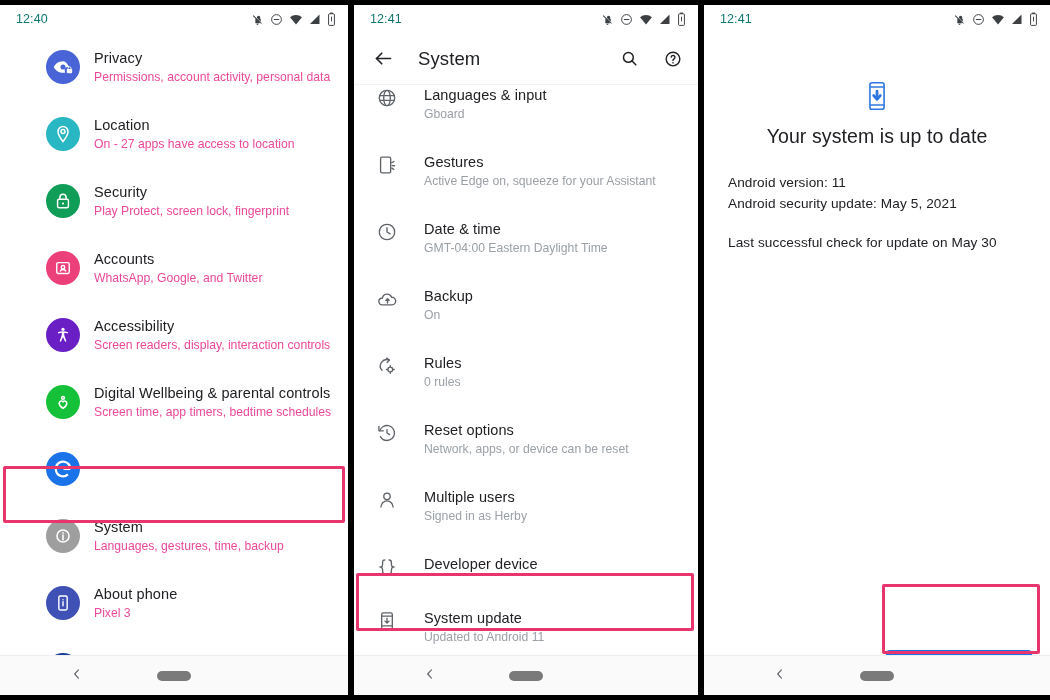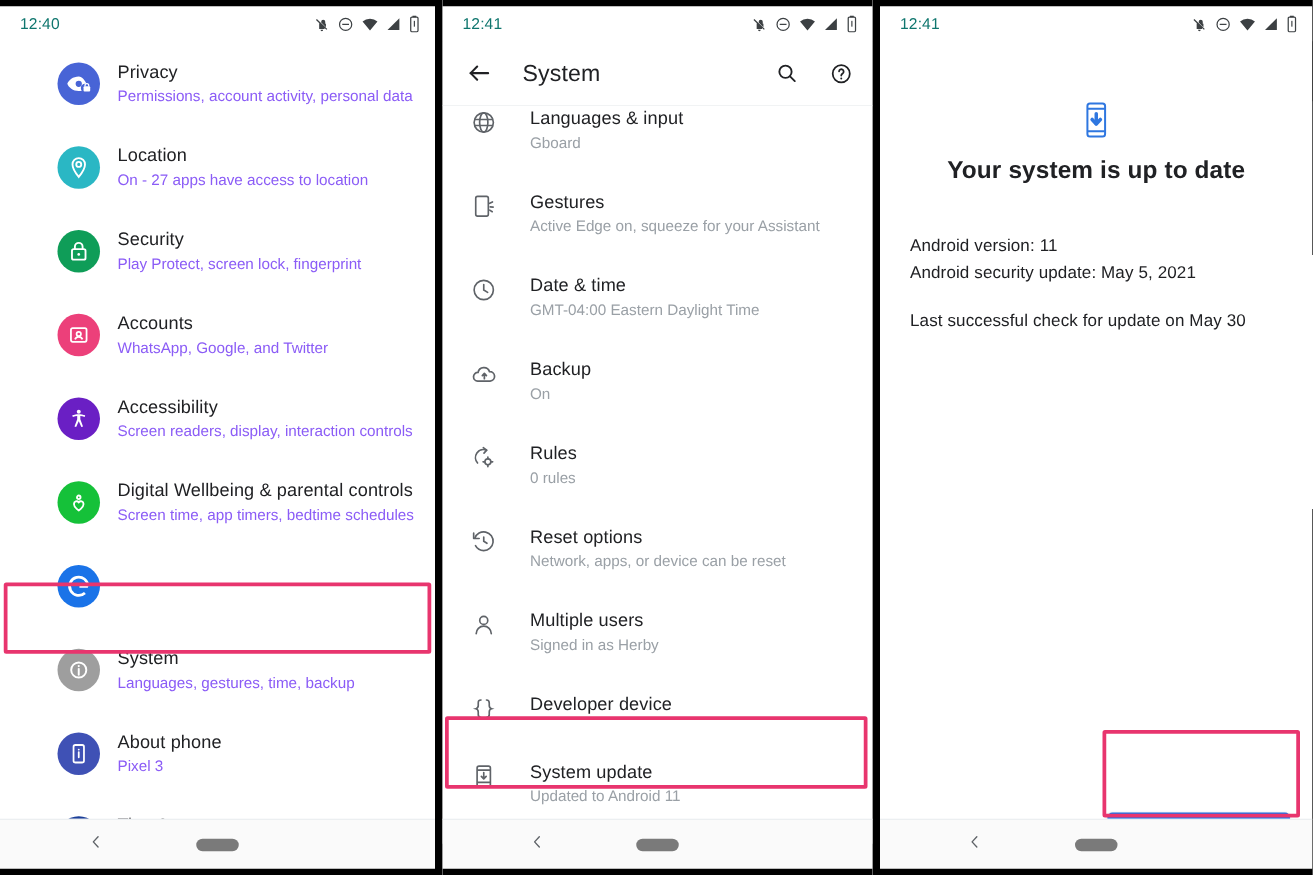--- a/index.html
+++ b/index.html
@@ -58,21 +58,21 @@
     width: 36px; height: 36px;
     display: flex; align-items: center; justify-content: center;
     margin-right: 14px;
   }
   .row .txt { flex: 1 1 auto; min-width: 0; padding-top: 1px; }
   .row .t1 {
     font-size: 14.5px; color: #202124; line-height: 18px; letter-spacing: .1px;
     white-space: nowrap;
   }
   .row .t2 {
-    font-size: 12.2px; color: #8b5cf6; line-height: 16px; margin-top: 2px;
+    font-size: 12.2px; color: #ec4899; line-height: 16px; margin-top: 2px;
     white-space: nowrap;
   }
 
   
   .p1 .row { height: 67px; align-items: center; padding-left: 36px; }
   .p1 .row .ic {
     width: 34px; height: 34px; border-radius: 50%;
     margin-right: 14px; margin-left: 10px;
   }
   .p1 .row .t1 { font-size: 14.5px; }
@@ -105,23 +105,23 @@
 
   .p2 .row { height: 67px; align-items: flex-start; padding: 0 14px 0 16px; }
   .p2 .row .ic { width: 26px; height: 26px; margin-right: 24px; margin-left: 4px; color: #5f6368; }
   .p2 .row .t1 { font-size: 14.5px; color: #202124; }
   .p2 .row .t2 { font-size: 12.2px; color: #9aa0a6; }
 
   
   .upd-wrap { padding: 0 22px; background: #fff; height: calc(700px - 28px - 45px); position: relative; }
   .upd-icon { display:flex; justify-content:center; margin-top: 48px; }
   .upd-title {
-    text-align: center; font-size: 19.5px; color: #202124; margin-top: 14px; letter-spacing: .1px; font-weight: bold;
-  }
-  .upd-lines { margin-top: 38px; padding-left: 2px; }
+    text-align: center; font-size: 19.5px; color: #202124; margin-top: 14px; letter-spacing: .1px;
+  }
+  .upd-lines { margin-top: 24px; padding-left: 2px; }
   .upd-lines .l {
     font-size: 13.6px; color: #202124; line-height: 21px; letter-spacing: .1px;
   }
   .upd-lines .sp { height: 18px; }
 
   .btn-area {
     position: absolute; right: 18px; bottom: 22px;
   }
   .btn-primary {
     background: #1a73e8; color: #fff;

